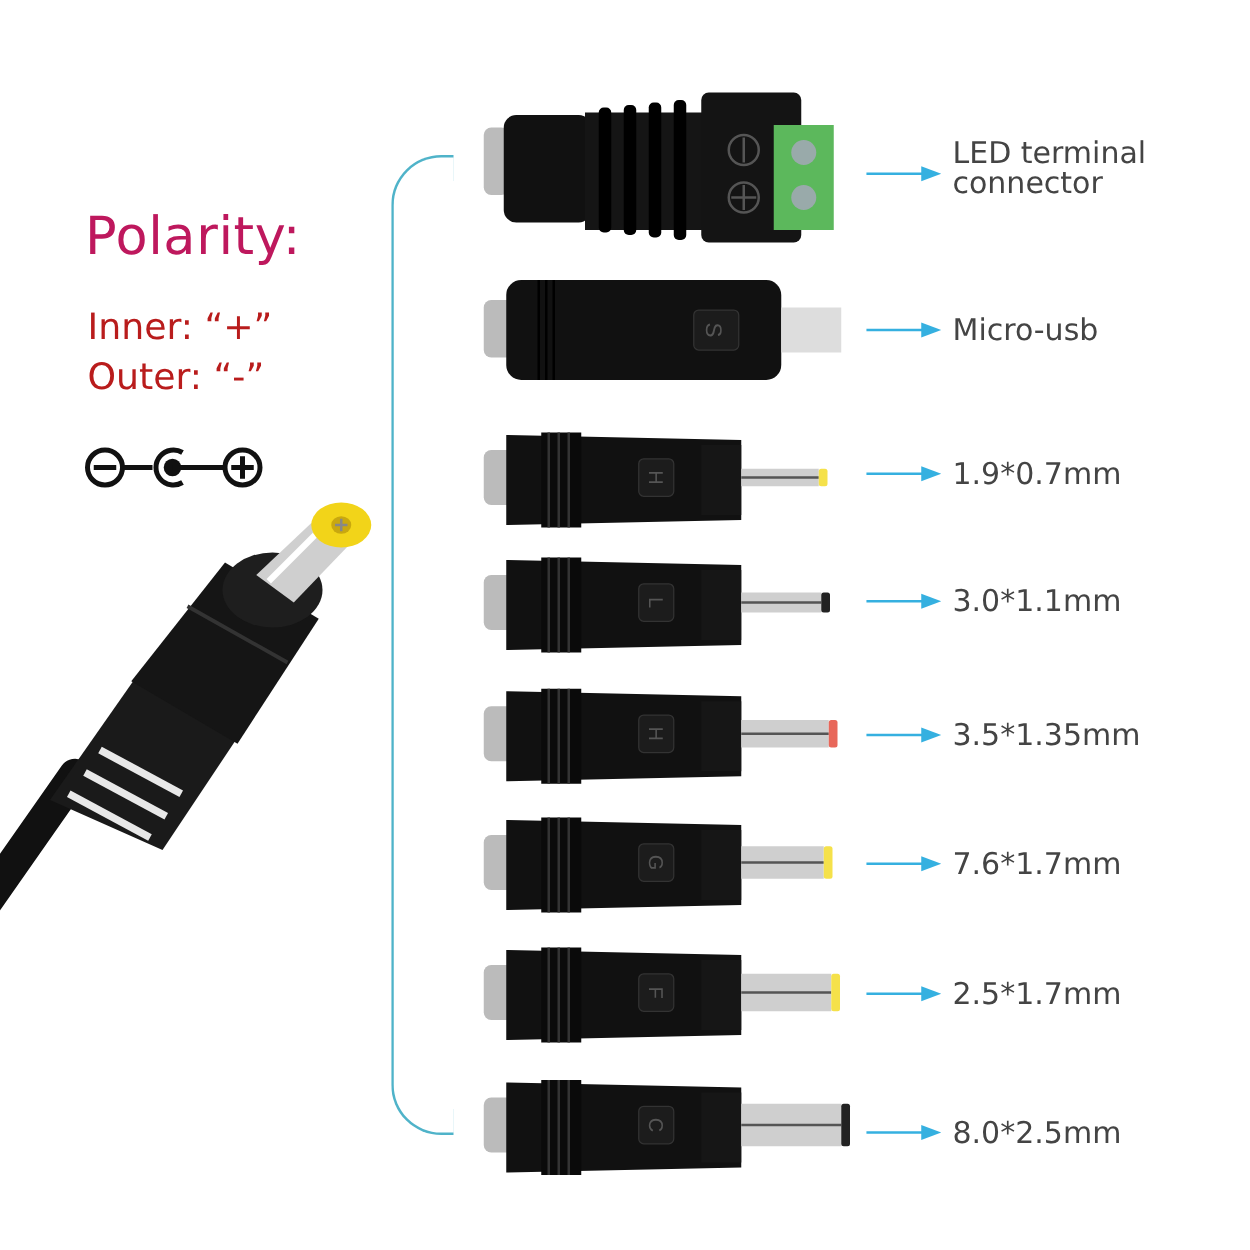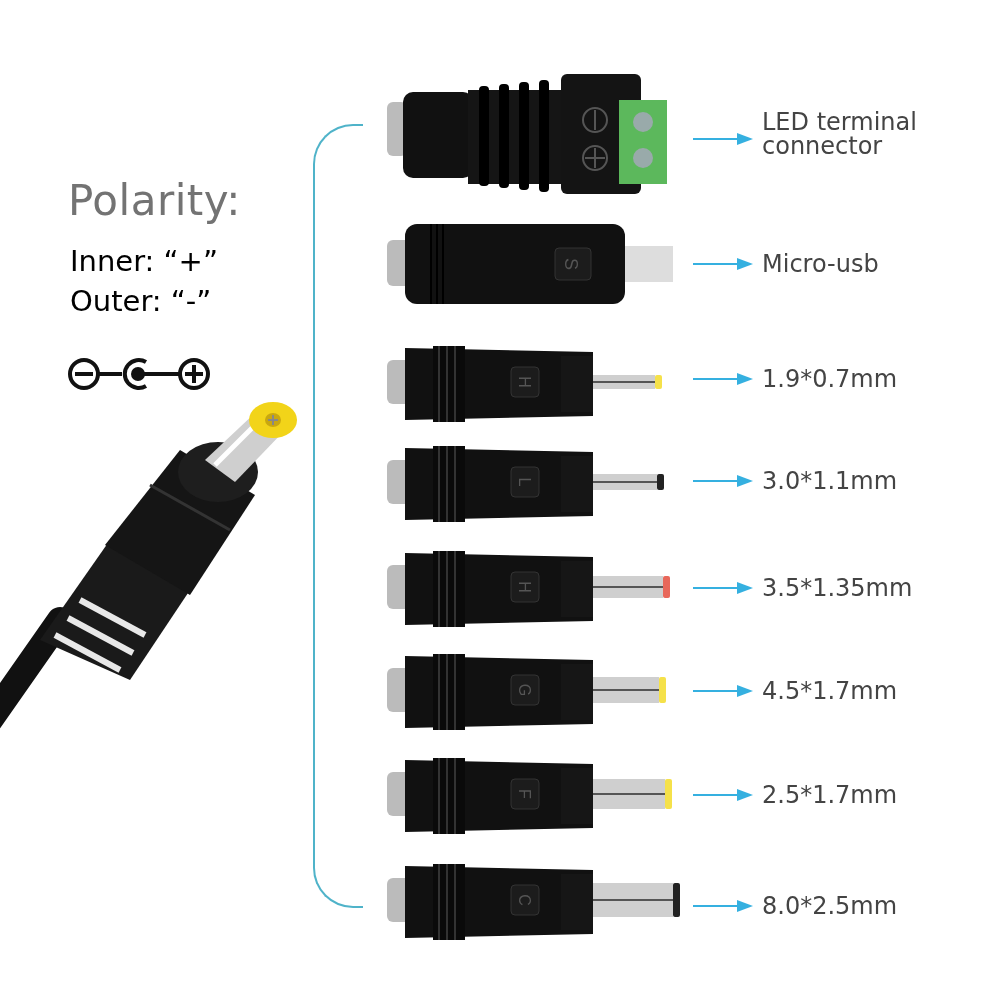--- a/index.html
+++ b/index.html
@@ -1,19 +1,19 @@
 <!DOCTYPE html>
 <html><head>
 <meta charset="utf-8">
 <style>
   html,body{margin:0;padding:0;background:#fff;}
   body{width:1000px;height:1000px;position:relative;overflow:hidden;font-family:"DejaVu Sans","Liberation Sans",sans-serif;}
   .abs{position:absolute;}
-  .pol-title{left:68px;top:176px;font-size:42px;color:#737373;letter-spacing:0.5px;}
-  .pol-line{left:70px;font-size:29px;color:#000000;}
+  .pol-title{left:68px;top:164px;font-size:42px;color:#be185d;letter-spacing:0.5px;}
+  .pol-line{left:70px;font-size:29px;color:#b91c1c;}
   .label{left:762px;font-size:24px;color:#444;line-height:24px;}
   .arrow{left:693px;width:60px;height:14px;}
   .bracket{left:313px;top:124px;width:50px;height:784px;border:2px solid #4fb3c9;border-right:none;border-radius:40px 0 0 40px;box-sizing:border-box;}
 </style>
 </head>
 <body>
 
 <div class="abs pol-title">Polarity:</div>
 <div class="abs pol-line" style="top:244px">Inner: “+”</div>
 <div class="abs pol-line" style="top:284px">Outer: “-”</div>
@@ -174,21 +174,21 @@
     <rect x="128" y="27" width="28" height="30" rx="4" fill="#1c1c1c" stroke="#333"></rect>
     <text x="142" y="48" font-size="16" fill="#555" text-anchor="middle" font-family="Liberation Sans, sans-serif" transform="rotate(90 142 42)">G</text>
     <rect x="210" y="29" width="66" height="26" fill="#cfcfcf"></rect>
     <line x1="210" y1="42" x2="276" y2="42" stroke="#555" stroke-width="2"></line>
     <rect x="276" y="29" width="7" height="26" rx="2" fill="#f5e14a"></rect>
   </svg>
   <svg class="abs arrow" style="top:684px" viewBox="0 0 60 14">
       <line x1="0" y1="7" x2="46" y2="7" stroke="#35b0e0" stroke-width="2"></line>
       <path d="M44 1 L60 7 L44 13 Z" fill="#35b0e0"></path>
     </svg>
-  <div class="abs label" style="top:679px">4.5*1.7mm</div>
+  <div class="abs label" style="top:679px">7.6*1.7mm</div>
   <svg class="abs" style="left:383px;top:752px" width="300" height="88">
     <rect x="4" y="20" width="24" height="44" rx="6" fill="#bbb"></rect>
     <path d="M22 8 L210 12 L210 76 L22 80 Z" fill="#111"></path>
     <rect x="50" y="6" width="32" height="76" fill="#0a0a0a"></rect>
     <g stroke="#333" stroke-width="2">
         <line x1="56" y1="6" x2="56" y2="82"></line>
         <line x1="64" y1="6" x2="64" y2="82"></line>
         <line x1="72" y1="6" x2="72" y2="82"></line>
       </g>
     <rect x="178" y="16" width="32" height="56" fill="#161616"></rect>

